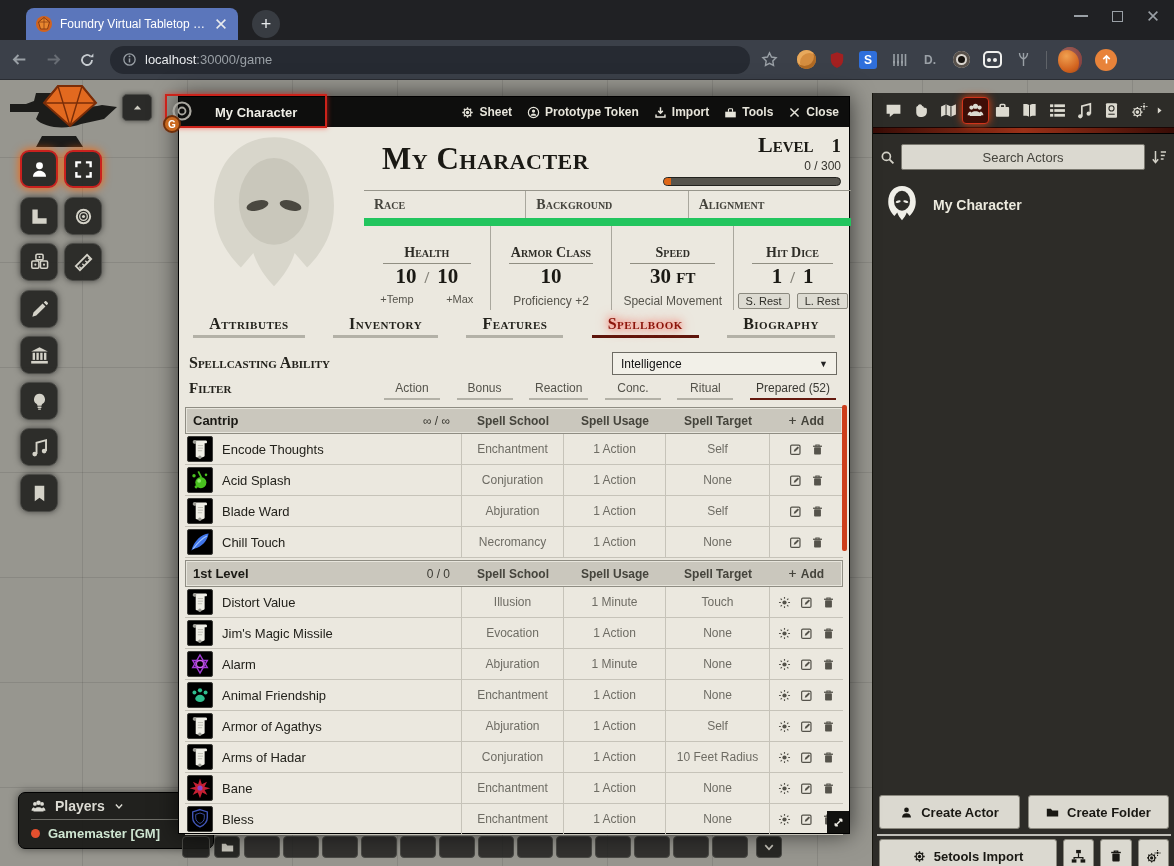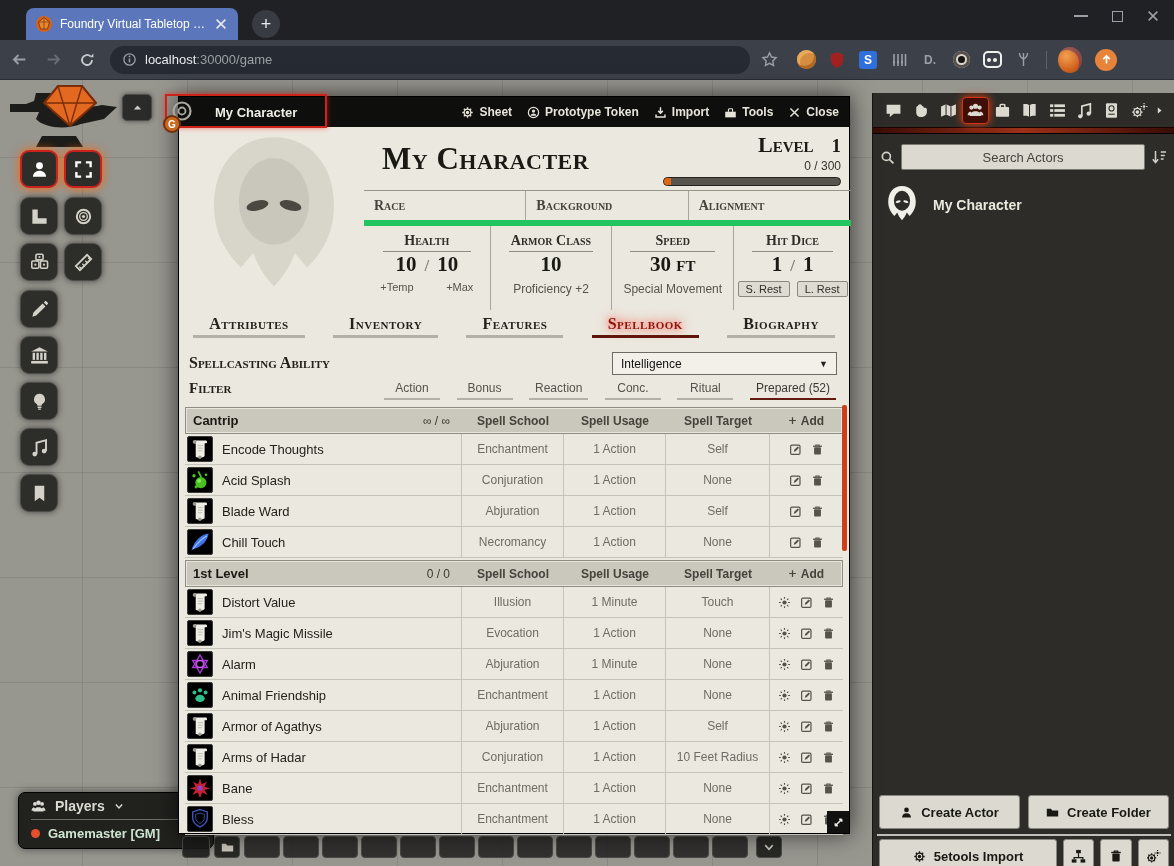--- a/index.html
+++ b/index.html
@@ -103,26 +103,26 @@
 #charhead { position:absolute; left:185px; top:0; width:487px; height:185px; }
 #namerow { position:relative; height:64px; border-bottom:1px solid #97958b; }
 #char-name { position:absolute; left:18px; top:14px; font-size:31px; color:#1a1914; letter-spacing:.5px; }
 #levelblock { position:absolute; right:10px; top:5px; text-align:right; }
 #levelline { display:flex; justify-content:flex-end; align-items:baseline; gap:18px; }
 #level-label { font-size:22px; color:#1a1914; }
 #level-val { font-size:19px; font-weight:bold; color:#1a1914; font-family:"Liberation Serif",serif; }
 #xpline { font-size:12px; color:#33322c; margin-top:1px; }
 #xpbar { margin-top:4px; width:178px; height:9px; background:#56544d; border:1px solid #22221e; border-radius:5px; overflow:hidden; }
 #xpfill { width:7px; height:100%; background:#e06717; }
-#fieldsrow { display:grid; grid-template-columns:1fr 1fr 1fr; height:35px; border-bottom:6px solid #22c55e; }
+#fieldsrow { display:grid; grid-template-columns:1fr 1fr 1fr; height:35px; border-bottom:8px solid #22c55e; }
 #fieldsrow .fcell { border-right:1px solid #a9a79d; display:flex; align-items:center; padding-left:10px; }
 #fieldsrow .fcell:last-child { border-right:none; }
 .flabel { font-size:14px; color:#45443d; }
 #statsrow { display:grid; grid-template-columns:1.04fr 1fr 1fr .96fr; height:84px; }
-.scell { border-right:1px solid #a9a79d; padding-top:5px; text-align:center; position:relative; }
+.scell { border-right:1px solid #a9a79d; padding-top:17px; text-align:center; position:relative; }
 .scell:last-child { border-right:none; }
 .slabel { font-size:14px; color:#2e2d27; display:inline-block; }
 .sul { width:70%; margin:2px auto 0; border-bottom:1px solid #908e82; }
 .bigvals { font-size:21px; font-weight:bold; color:#1a1914; font-family:"Liberation Serif",serif; }
 .bigvals .slash { color:#85837a; font-size:17px; padding:0 8px; }
 .subrow { display:flex; justify-content:space-around; margin-top:4px; font-size:11px; color:#56544c; }
 .subone { margin-top:5px; font-size:12px; color:#56544c; }
 .restbtn { font-size:11px; color:#2e2d27; background:#dddbd2; border:1px solid #8b897f; border-radius:2px; padding:1px 7px; }
 
 #tabsrow { position:absolute; left:0; top:185px; width:100%; height:34px; display:flex; justify-content:space-around; align-items:flex-start; padding-top:3px; }

